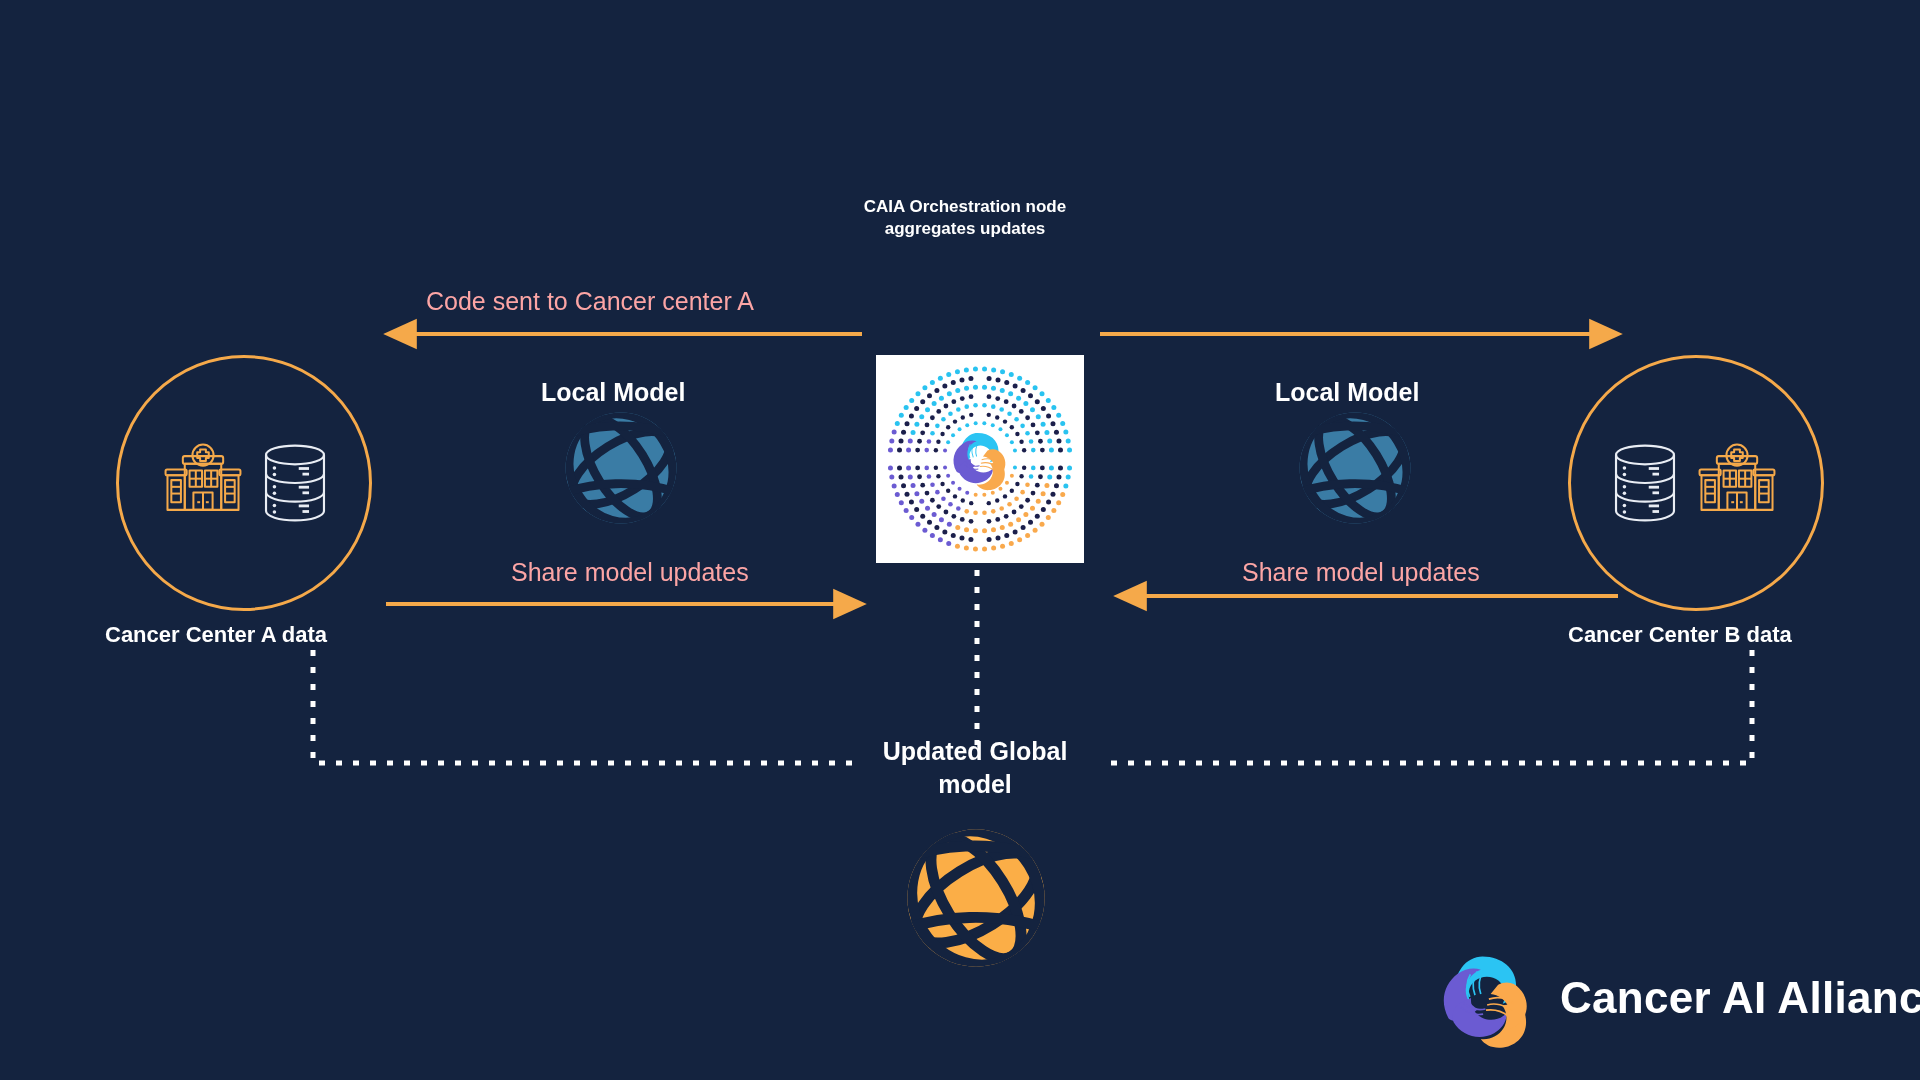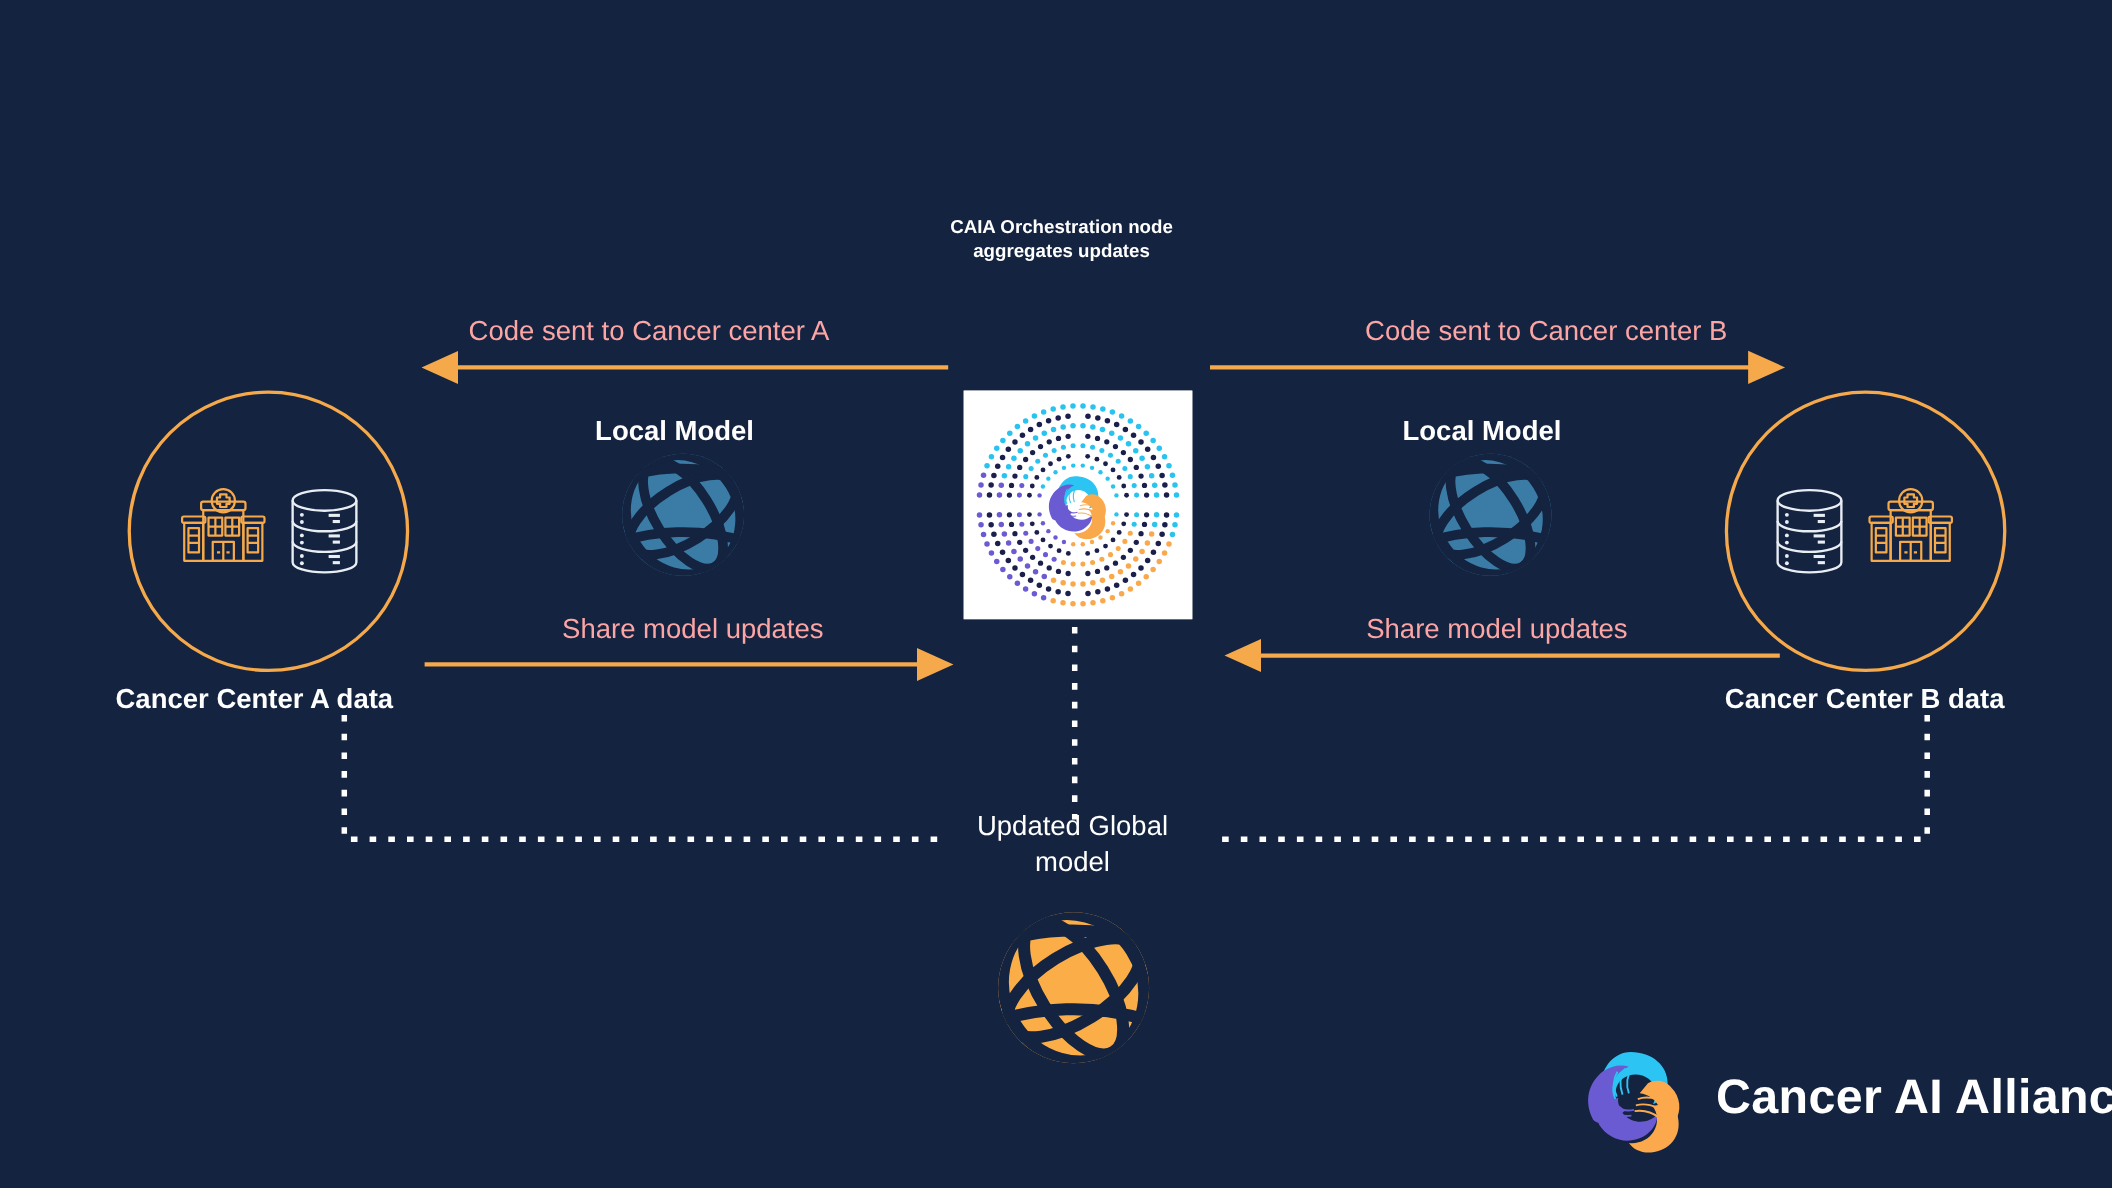--- a/index.html
+++ b/index.html
@@ -70,21 +70,21 @@
     display: flex;
     align-items: center;
     justify-content: center;
     gap: 6px;
   }
   .icon-hospital, .icon-db { display: block; }
 
   
   .center-label {
     position: absolute;
-    font-size: 25px;
+    font-size: 22px;
     font-weight: bold;
     color: #ffffff;
     white-space: nowrap;
   }
   #label-a { left: 105px; top: 622px; }
   #label-b { left: 1568px; top: 622px; }
 
   
   .local-model-title {
     position: absolute;
@@ -123,21 +123,21 @@
   }
 
   
   #updated-global-caption {
     position: absolute;
     left: 860px;
     top: 735px;
     width: 230px;
     text-align: center;
     font-size: 25px;
-    font-weight: normal;
+    font-weight: bold;
     line-height: 1.3;
     color: #ffffff;
   }
 
   
   #brand {
     position: absolute;
     left: 1432px;
     top: 946px;
     display: flex;
@@ -648,21 +648,20 @@
     <g clip-path="url(#clipB)" fill="none" stroke="#14233f" stroke-width="7">
       <ellipse cx="50" cy="50" rx="44" ry="20" transform="rotate(-32 50 50)"></ellipse>
       <ellipse cx="50" cy="50" rx="20" ry="44" transform="rotate(-32 50 50)"></ellipse>
       <ellipse cx="50" cy="50" rx="40" ry="44" transform="rotate(-32 50 50)"></ellipse>
       <path d="M-6,30 C22,14 62,12 100,26"></path>
       <path d="M-6,74 C24,60 66,58 102,72"></path>
     </g>
   </svg>
 
   <div class="arrow-label" id="arrow-label-code-a">Code sent to Cancer center A</div>
-  <div class="arrow-label" id="arrow-label-code-b">Code sent to Cancer center B</div>
   <div class="arrow-label" id="arrow-label-share-a">Share  model updates</div>
   <div class="arrow-label" id="arrow-label-share-b">Share  model updates</div>
 
   <div id="updated-global-caption">Updated Global model</div>
   <svg class="globe" id="globe-bottom" viewBox="0 0 100 100">
     <defs>
       <clipPath id="clipC">
           <circle cx="50" cy="50" r="44"></circle>
         </clipPath>
     </defs>

